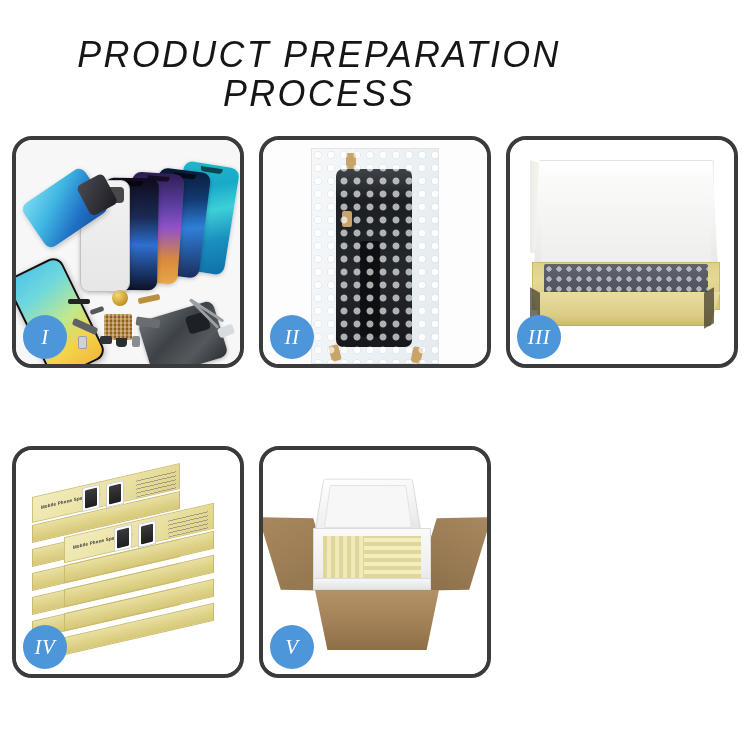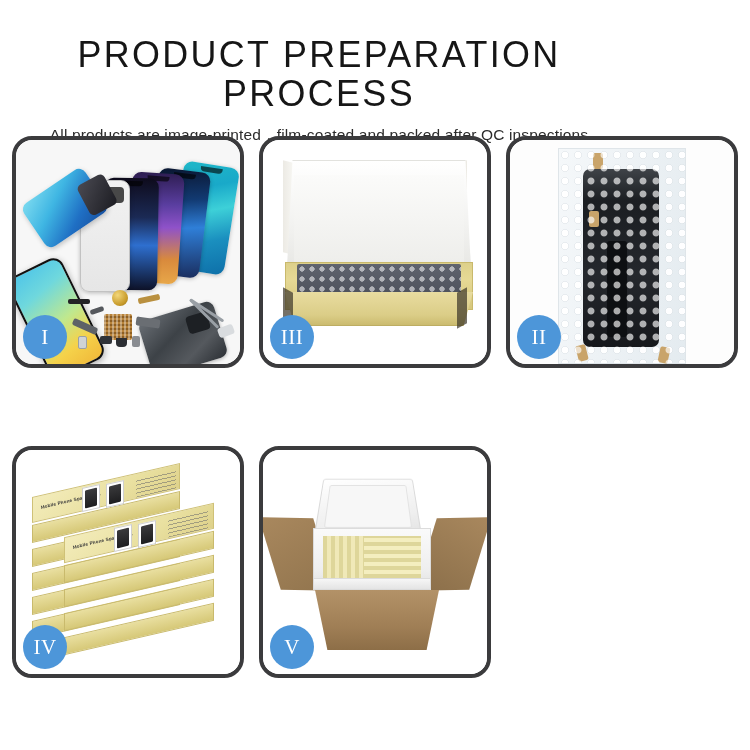--- a/index.html
+++ b/index.html
@@ -3,21 +3,21 @@
 <meta charset="utf-8">
 <style>
   * { box-sizing: border-box; margin: 0; padding: 0; }
   html, body {
     width: 750px; height: 750px;
     background: #ffffff;
     font-family: "Liberation Sans", sans-serif;
     overflow: hidden;
   }
 
-  .page { position: relative; width: 638px; height: 750px; }
+  .page { position: relative; width: 638px; height: 750px; font-style: italic; }
 
   
   .header { text-align: center; padding-top: 36px; }
   .title {
     font-family: "Liberation Sans", sans-serif;
     font-size: 37px;
     font-weight: 500;
     letter-spacing: 2.4px;
     color: #161616;
     line-height: 1.05;
@@ -373,21 +373,20 @@
   .tape1{ left:46px; top:94px; transform: skewY(12deg); }
   .tape2{ left:46px; top:178px; transform: skewY(12deg); }
 </style>
 </head>
 <body>
 
 <div class="page">
 
   <div class="header">
     <div class="title">PRODUCT PREPARATION PROCESS</div>
-    <div class="subtitle">All products are image-printed，film-coated and packed after QC inspections</div>
   </div>
 
   <div class="grid">
 
     <div class="card">
       <div class="card-inner p1">
         <div class="fan">
           <div class="ph ph5">
               <span class="notch"></span>
             </div>
@@ -418,45 +417,45 @@
         <div class="part pt-h"></div>
         <div class="tweezer">
             <i></i>
             <i></i>
           </div>
       </div>
       <div class="badge">I</div>
     </div>
 
     <div class="card">
+      <div class="card-inner p2">
+        <div class="bagwrap">
+          <div class="screeninside"></div>
+          <div class="scr-tab tabA"></div>
+          <div class="scr-tab tabB"></div>
+          <div class="scr-tab tabC"></div>
+          <div class="scr-tab tabD"></div>
+          <div class="bubbleover"></div>
+        </div>
+      </div>
+      <div class="badge">II</div>
+    </div>
+
+    <div class="card">
       <div class="card-inner p3">
         <div class="b3-flapL"></div>
         <div class="b3-flapR"></div>
         <div class="b3-lid"></div>
         <div class="b3-tray"></div>
         <div class="b3-bubble"></div>
         <div class="b3-trayface"></div>
         <div class="b3-side"></div>
         <div class="b3-side r"></div>
       </div>
       <div class="badge">III</div>
-    </div>
-
-    <div class="card">
-      <div class="card-inner p2">
-        <div class="bagwrap">
-          <div class="screeninside"></div>
-          <div class="scr-tab tabA"></div>
-          <div class="scr-tab tabB"></div>
-          <div class="scr-tab tabC"></div>
-          <div class="scr-tab tabD"></div>
-          <div class="bubbleover"></div>
-        </div>
-      </div>
-      <div class="badge">II</div>
     </div>
 
     <div class="card">
       <div class="card-inner p4">
         <div class="stack">
 
           <div class="slab" style="top:36px;"></div>
           <div class="slab" style="top:60px;"></div>
           <div class="slab" style="top:84px;"></div>
           <div class="slab" style="top:108px;"></div>

